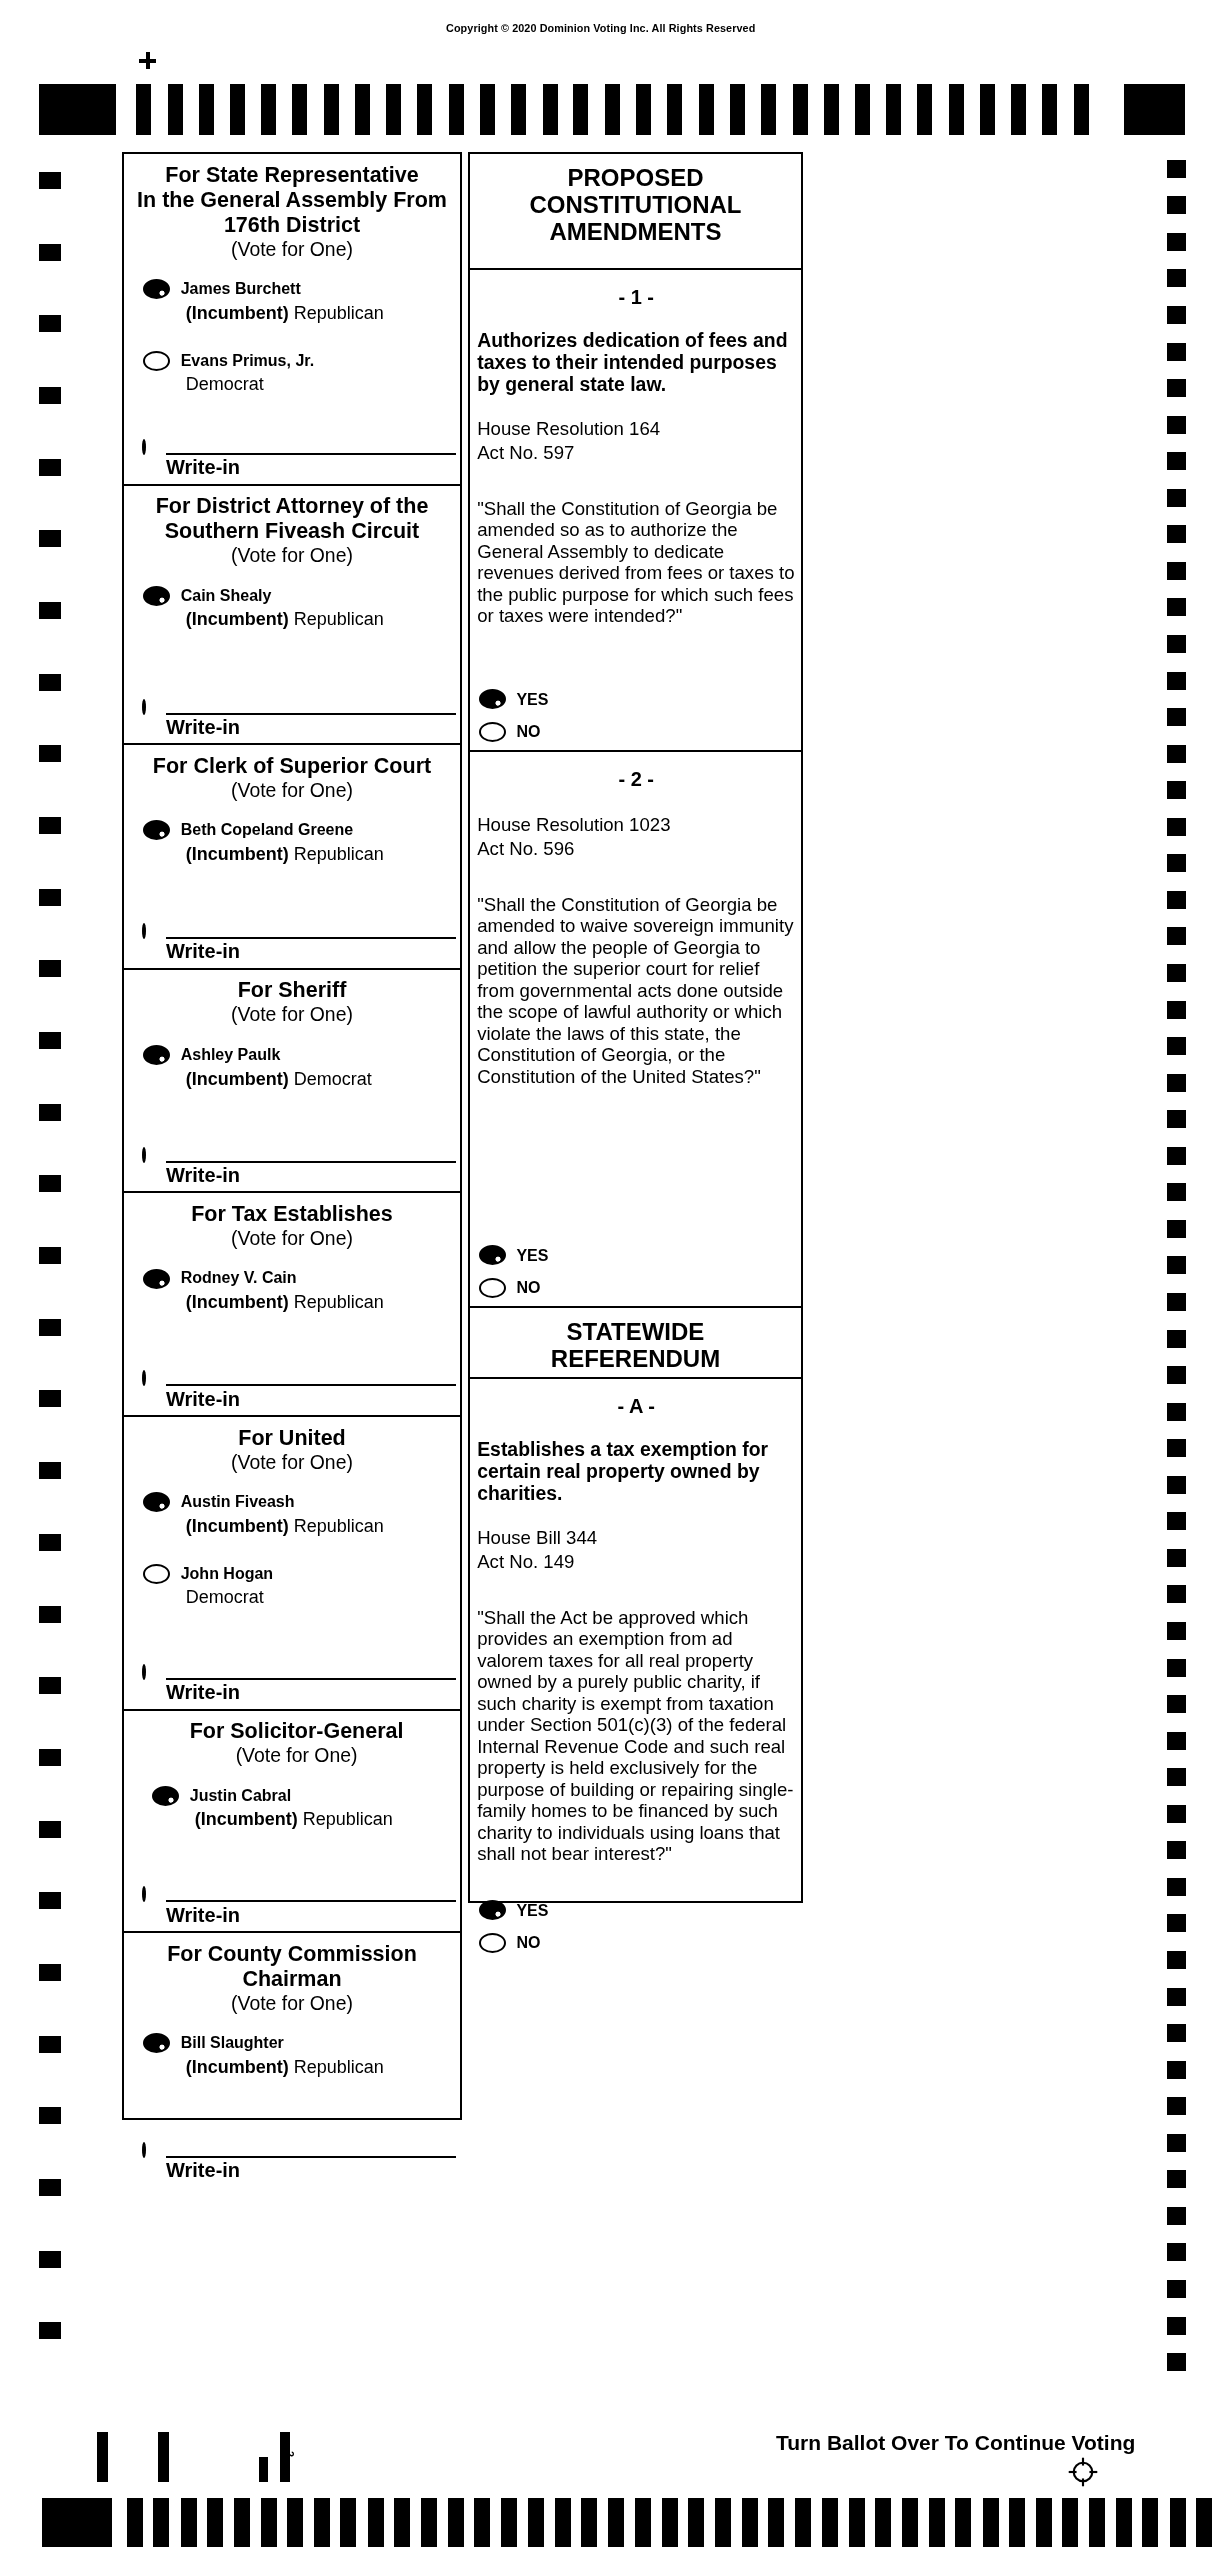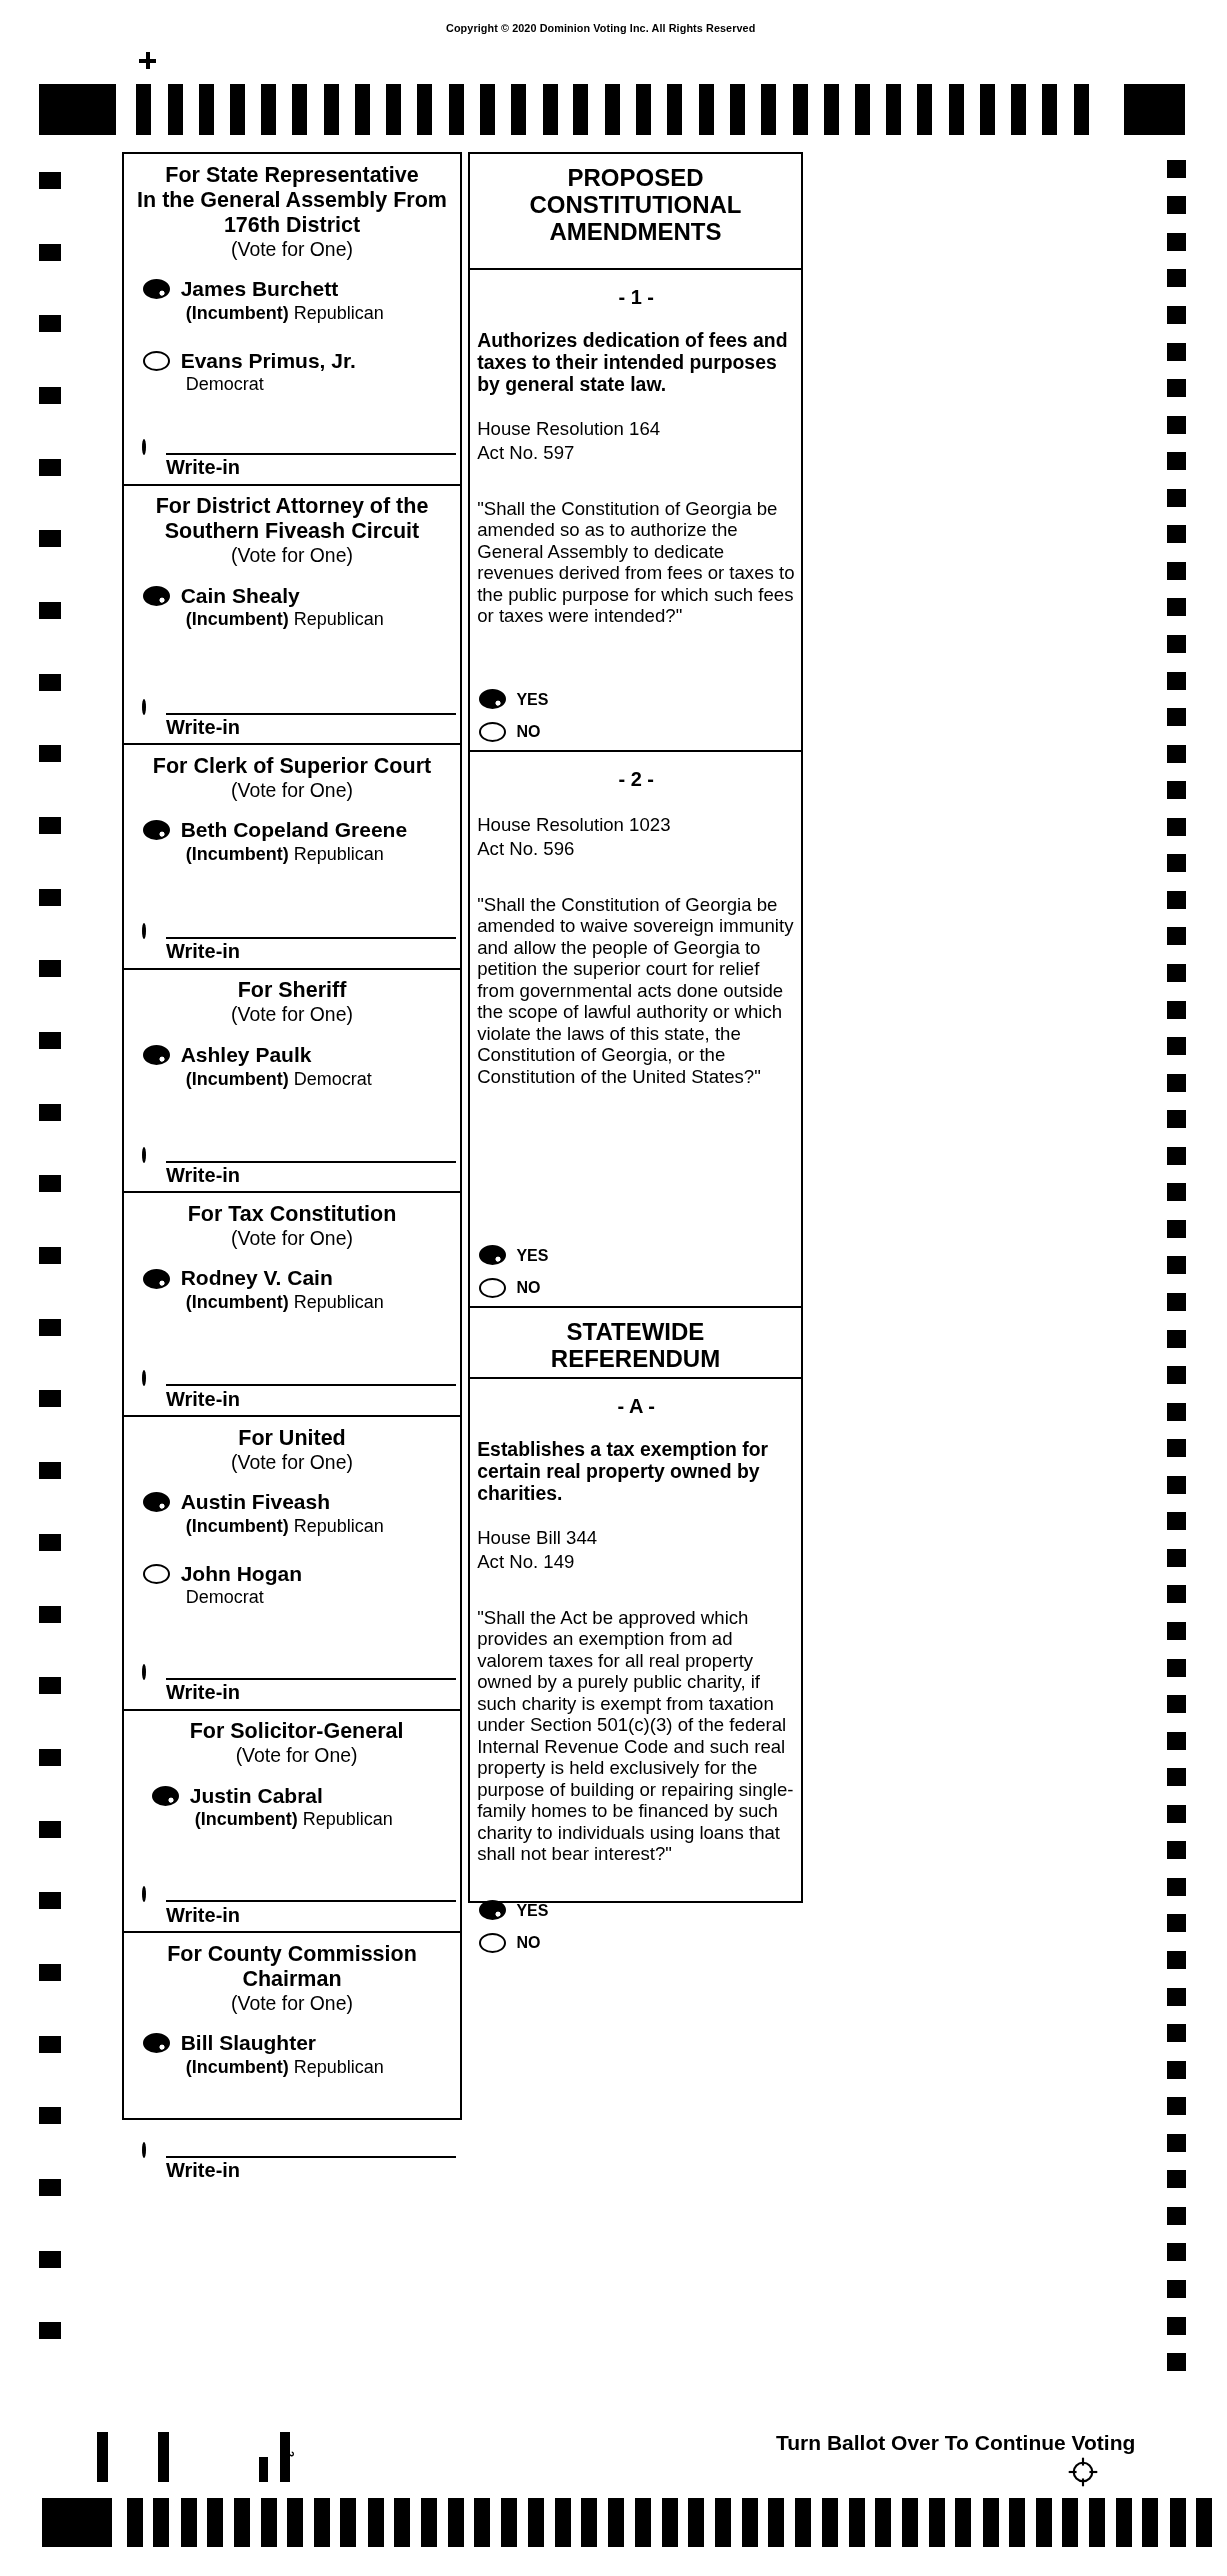--- a/index.html
+++ b/index.html
@@ -20,21 +20,21 @@
   #measure-col{left:468px;top:152px;width:335px;height:1751px;}
   .contest{position:relative;box-sizing:border-box;border-bottom:2.2px solid #000;padding:0 2.9px;}
   .contest:last-child{border-bottom:none;}
   .contest-title{margin-top:8.6px;text-align:center;font-weight:bold;font-size:21.5px;line-height:25px;}
   .vote-instruction{text-align:center;font-size:19.4px;line-height:23px;}
   .cand{display:flex;margin-left:16px;margin-top:26.5px;align-items:flex-start;}
   .cand.first{margin-top:18.6px;}
   .oval{flex:none;width:27px;height:20px;border:2.2px solid #000;border-radius:50%;box-sizing:border-box;background:#fff;}
   .oval.filled{background:radial-gradient(circle at 74% 76%, #fff 0 2.2px, #000 2.9px);border-color:#000;}
   .cand-text{margin-left:10.8px;margin-top:-2.2px;}
-  .cand-name{font-weight:bold;font-size:21px;line-height:24.4px;}
+  .cand-name{font-weight:bold;font-size:16px;line-height:24.4px;}
   .cand-party{margin-left:5px;margin-top:1.4px;font-size:18px;line-height:21.5px;}
   .cand-party .desig{font-weight:bold;}
   .writein-group{position:absolute;left:18px;right:4.3px;bottom:4.3px;}
   .writein-group .oval{margin-bottom:10px;}
   .writein-line{margin-left:24px;border-top:2.2px solid #000;height:0;}
   .writein-label{margin-left:24px;margin-top:1.4px;font-weight:bold;font-size:20px;line-height:23px;}
   
   .rsection{position:relative;box-sizing:border-box;border-bottom:2.2px solid #000;}
   .rsection:last-child{border-bottom:none;}
   .rheader{text-align:center;font-weight:bold;font-size:24px;line-height:27px;padding-top:10px;}
@@ -294,21 +294,21 @@
           <span class="oval filled"></span>
           <div class="cand-text">
             <div class="cand-name">Ashley Paulk</div>
             <div class="cand-party"><span class="desig">(Incumbent) </span><span>Democrat</span></div>
           </div>
         </div>
         <div class="writein-group"><span class="oval"></span><div class="writein-line"></div><div class="writein-label">Write-in</div></div>
       </div>
       <div class="contest" style="height:215px;">
         <div class="contest-title">
-          <div>For Tax Constitution</div>
+          <div>For Tax Establishes</div>
         </div>
         <div class="vote-instruction">(Vote for One)</div>
         <div class="cand first">
           <span class="oval filled"></span>
           <div class="cand-text">
             <div class="cand-name">Rodney V. Cain</div>
             <div class="cand-party"><span class="desig">(Incumbent) </span><span>Republican</span></div>
           </div>
         </div>
         <div class="writein-group"><span class="oval"></span><div class="writein-line"></div><div class="writein-label">Write-in</div></div>

